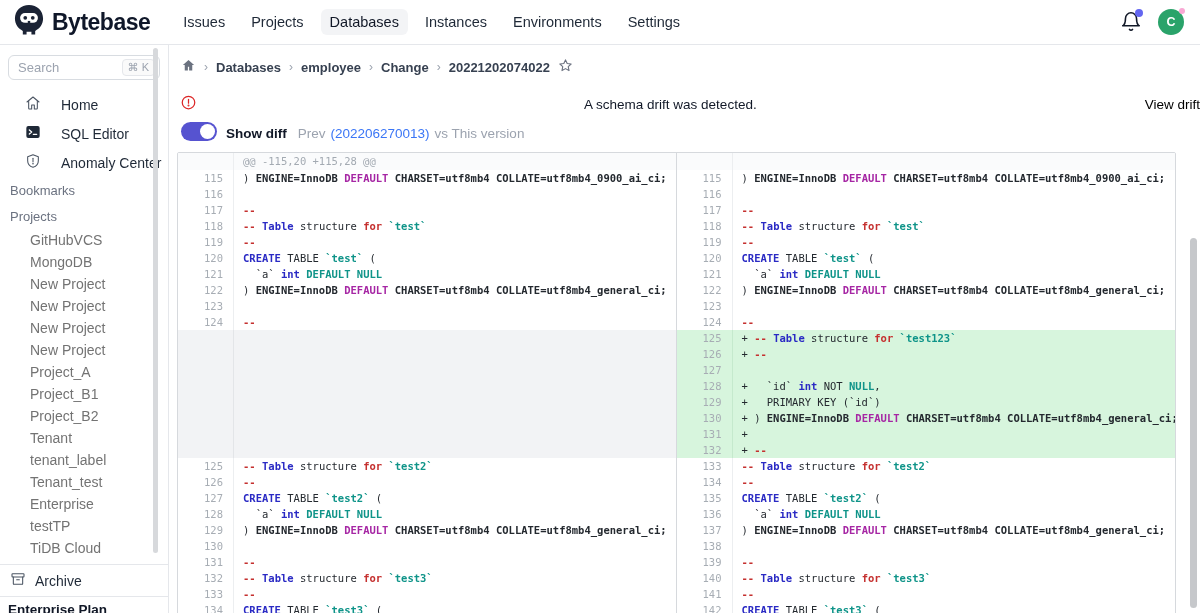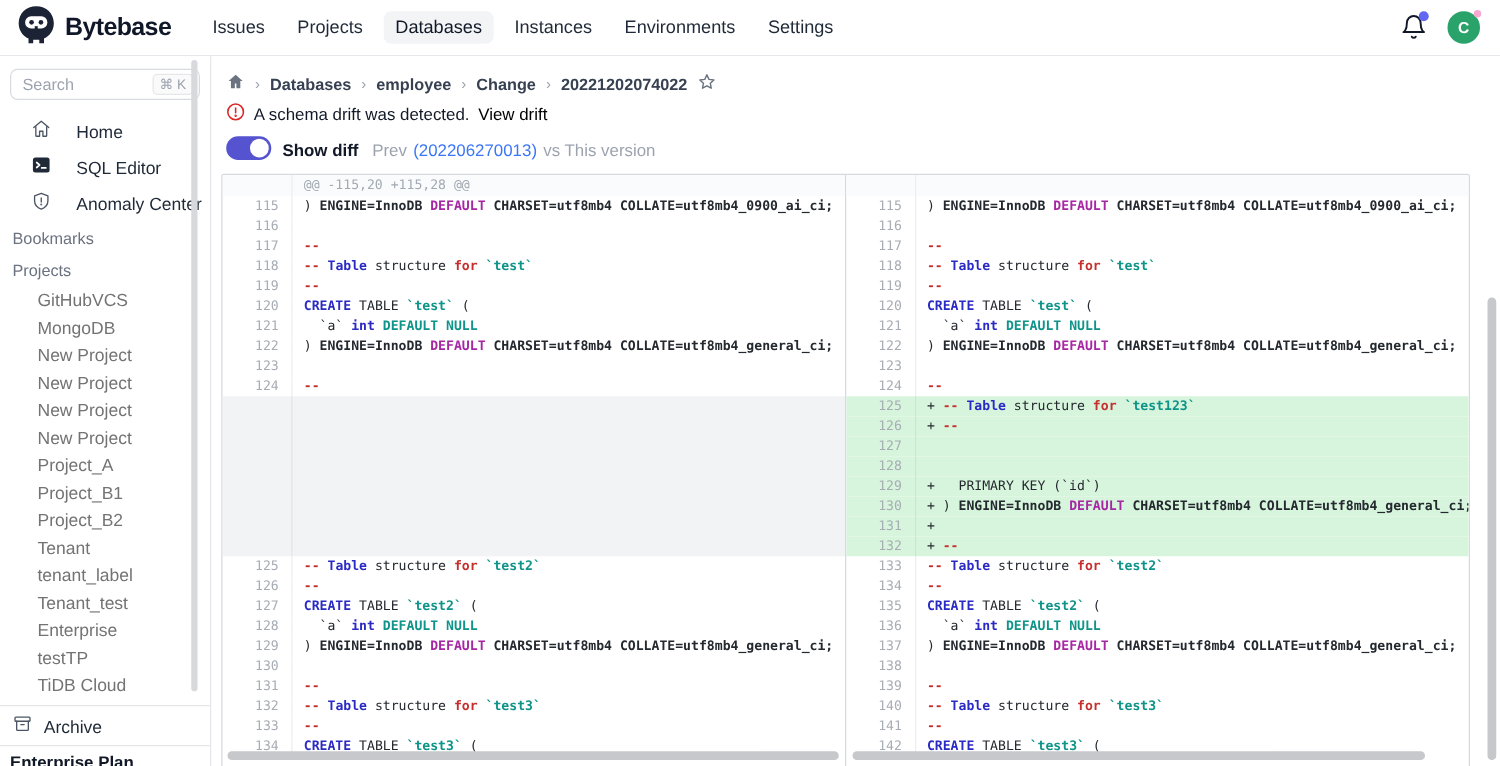--- a/index.html
+++ b/index.html
@@ -4,21 +4,21 @@
 <style>
   * { margin:0; padding:0; box-sizing:border-box; }
   html,body { width:1200px; height:613px; overflow:hidden; background:#fff;
     font-family:"Liberation Sans", sans-serif; color:#111827; }
   .app { width:1200px; height:613px; position:relative; display:flex; flex-direction:column; }
 
   
   .navbar { height:45px; flex:none; display:flex; align-items:center; padding:0 16px 0 14px;
     border-bottom:1px solid #e5e7eb; background:#fff; }
   .logo { display:flex; align-items:center; gap:8px; }
-  .logo-text { font-size:20px; font-weight:800; letter-spacing:-0.5px; color:#0f1729; }
+  .logo-text { font-size:23px; font-weight:800; letter-spacing:-0.5px; color:#0f1729; }
   .nav-links { display:flex; align-items:center; gap:8px; margin-left:24px; }
   .nav-link { font-size:14.5px; color:#1f2937; padding:5px 9px; border-radius:6px; cursor:pointer; white-space:nowrap; }
   .nav-link.active { background:#f3f4f6; color:#111827; }
   .nav-right { margin-left:auto; display:flex; align-items:center; gap:16px; }
   .bell-wrap { position:relative; width:22px; height:22px; }
   .bell-dot { position:absolute; top:-2px; right:-1px; width:8px; height:8px; border-radius:50%; background:#6366f1; }
   .avatar { position:relative; width:26px; height:26px; border-radius:50%; background:#2aa36a; color:#fff;
     font-size:12.5px; font-weight:700; display:flex; align-items:center; justify-content:center; }
   .avatar-dot { position:absolute; top:-1px; right:-1px; width:6px; height:6px; border-radius:50%; background:#f9a8d4; }
 
@@ -40,21 +40,21 @@
   .archive-row { height:31px; display:flex; align-items:center; gap:9px; padding-left:10px; font-size:14px; color:#1f2937; cursor:pointer; }
   .plan-row { border-top:1px solid #e5e7eb; height:26px; display:flex; align-items:center; padding-left:8px;
     font-size:13.5px; font-weight:700; color:#111827; }
   .side-scrollbar { position:absolute; top:3px; left:153px; width:5px; height:505px; border-radius:3px; background:#d7d9dc; }
 
   
   .main { flex:1; min-width:0; border-left:1px solid #e5e7eb; position:relative; background:#fff; }
   .breadcrumb { display:flex; align-items:center; gap:8px; margin:13px 0 0 12px; font-size:13px; }
   .crumb { color:#374151; font-weight:600; cursor:pointer; }
   .crumb-sep { color:#9ca3af; font-size:12px; }
-  .alert-row { display:flex; align-items:center; gap:7px; margin:6px 0 0 12px; font-size:13.5px; }
+  .alert-row { display:flex; align-items:center; gap:7px; margin:19px 0 0 12px; font-size:13.5px;justify-content:space-between; }
   .alert-text { color:#111827; font-weight:500; }
   .alert-link { color:#000000; cursor:pointer; }
   .diffbar { display:flex; align-items:flex-end; gap:9px; margin:9px 0 0 12px; font-size:13.5px; }
   .toggle { width:36px; height:19px; border-radius:10px; background:#5653d0; position:relative; cursor:pointer; flex:none; }
   .toggle-knob { position:absolute; top:2px; right:2px; width:15px; height:15px; border-radius:50%; background:#fff; }
   .toggle-label { font-weight:700; color:#111827; }
   .muted { color:#9ca3af; }
   .version-link { color:#3b76f6; cursor:pointer; }
 
   
@@ -274,21 +274,21 @@
             <div class="drow ctx"><div class="gut">118</div><div class="code"><span class="t-r">--</span><span class="t-p"> </span><span class="t-k">Table</span><span class="t-p"> structure </span><span class="t-r">for</span><span class="t-p"> </span><span class="t-s">`test`</span></div></div>
             <div class="drow ctx"><div class="gut">119</div><div class="code"><span class="t-r">--</span></div></div>
             <div class="drow ctx"><div class="gut">120</div><div class="code"><span class="t-k">CREATE</span><span class="t-p"> TABLE </span><span class="t-s">`test`</span><span class="t-p"> (</span></div></div>
             <div class="drow ctx"><div class="gut">121</div><div class="code"><span class="t-p">  `a` </span><span class="t-k">int</span><span class="t-p"> </span><span class="t-s">DEFAULT NULL</span></div></div>
             <div class="drow ctx"><div class="gut">122</div><div class="code"><span class="t-p">) </span><span class="t-b">ENGINE=InnoDB</span><span class="t-p"> </span><span class="t-m">DEFAULT</span><span class="t-p"> </span><span class="t-b">CHARSET=utf8mb4</span><span class="t-p"> </span><span class="t-b">COLLATE=utf8mb4_general_ci;</span></div></div>
             <div class="drow ctx"><div class="gut">123</div><div class="code"></div></div>
             <div class="drow ctx"><div class="gut">124</div><div class="code"><span class="t-r">--</span></div></div>
             <div class="drow add"><div class="gut">125</div><div class="code"><span class="t-p">+ </span><span class="t-r">--</span><span class="t-p"> </span><span class="t-k">Table</span><span class="t-p"> structure </span><span class="t-r">for</span><span class="t-p"> </span><span class="t-s">`test123`</span></div></div>
             <div class="drow add"><div class="gut">126</div><div class="code"><span class="t-p">+ </span><span class="t-r">--</span></div></div>
             <div class="drow add"><div class="gut">127</div></div>
-            <div class="drow add"><div class="gut">128</div></div>
+            <div class="drow add"><div class="gut">128</div><div class="code"><span class="t-p">+   `id` </span><span class="t-k">int</span><span class="t-p"> NOT </span><span class="t-s">NULL</span><span class="t-p">,</span></div></div>
             <div class="drow add"><div class="gut">129</div><div class="code"><span class="t-p">+   PRIMARY KEY (`id`)</span></div></div>
             <div class="drow add"><div class="gut">130</div><div class="code"><span class="t-p">+ ) </span><span class="t-b">ENGINE=InnoDB</span><span class="t-p"> </span><span class="t-m">DEFAULT</span><span class="t-p"> </span><span class="t-b">CHARSET=utf8mb4</span><span class="t-p"> </span><span class="t-b">COLLATE=utf8mb4_general_ci;</span></div></div>
             <div class="drow add"><div class="gut">131</div><div class="code"><span class="t-p">+</span></div></div>
             <div class="drow add"><div class="gut">132</div><div class="code"><span class="t-p">+ </span><span class="t-r">--</span></div></div>
             <div class="drow ctx"><div class="gut">133</div><div class="code"><span class="t-r">--</span><span class="t-p"> </span><span class="t-k">Table</span><span class="t-p"> structure </span><span class="t-r">for</span><span class="t-p"> </span><span class="t-s">`test2`</span></div></div>
             <div class="drow ctx"><div class="gut">134</div><div class="code"><span class="t-r">--</span></div></div>
             <div class="drow ctx"><div class="gut">135</div><div class="code"><span class="t-k">CREATE</span><span class="t-p"> TABLE </span><span class="t-s">`test2`</span><span class="t-p"> (</span></div></div>
             <div class="drow ctx"><div class="gut">136</div><div class="code"><span class="t-p">  `a` </span><span class="t-k">int</span><span class="t-p"> </span><span class="t-s">DEFAULT NULL</span></div></div>
             <div class="drow ctx"><div class="gut">137</div><div class="code"><span class="t-p">) </span><span class="t-b">ENGINE=InnoDB</span><span class="t-p"> </span><span class="t-m">DEFAULT</span><span class="t-p"> </span><span class="t-b">CHARSET=utf8mb4</span><span class="t-p"> </span><span class="t-b">COLLATE=utf8mb4_general_ci;</span></div></div>
             <div class="drow ctx"><div class="gut">138</div><div class="code"></div></div>

